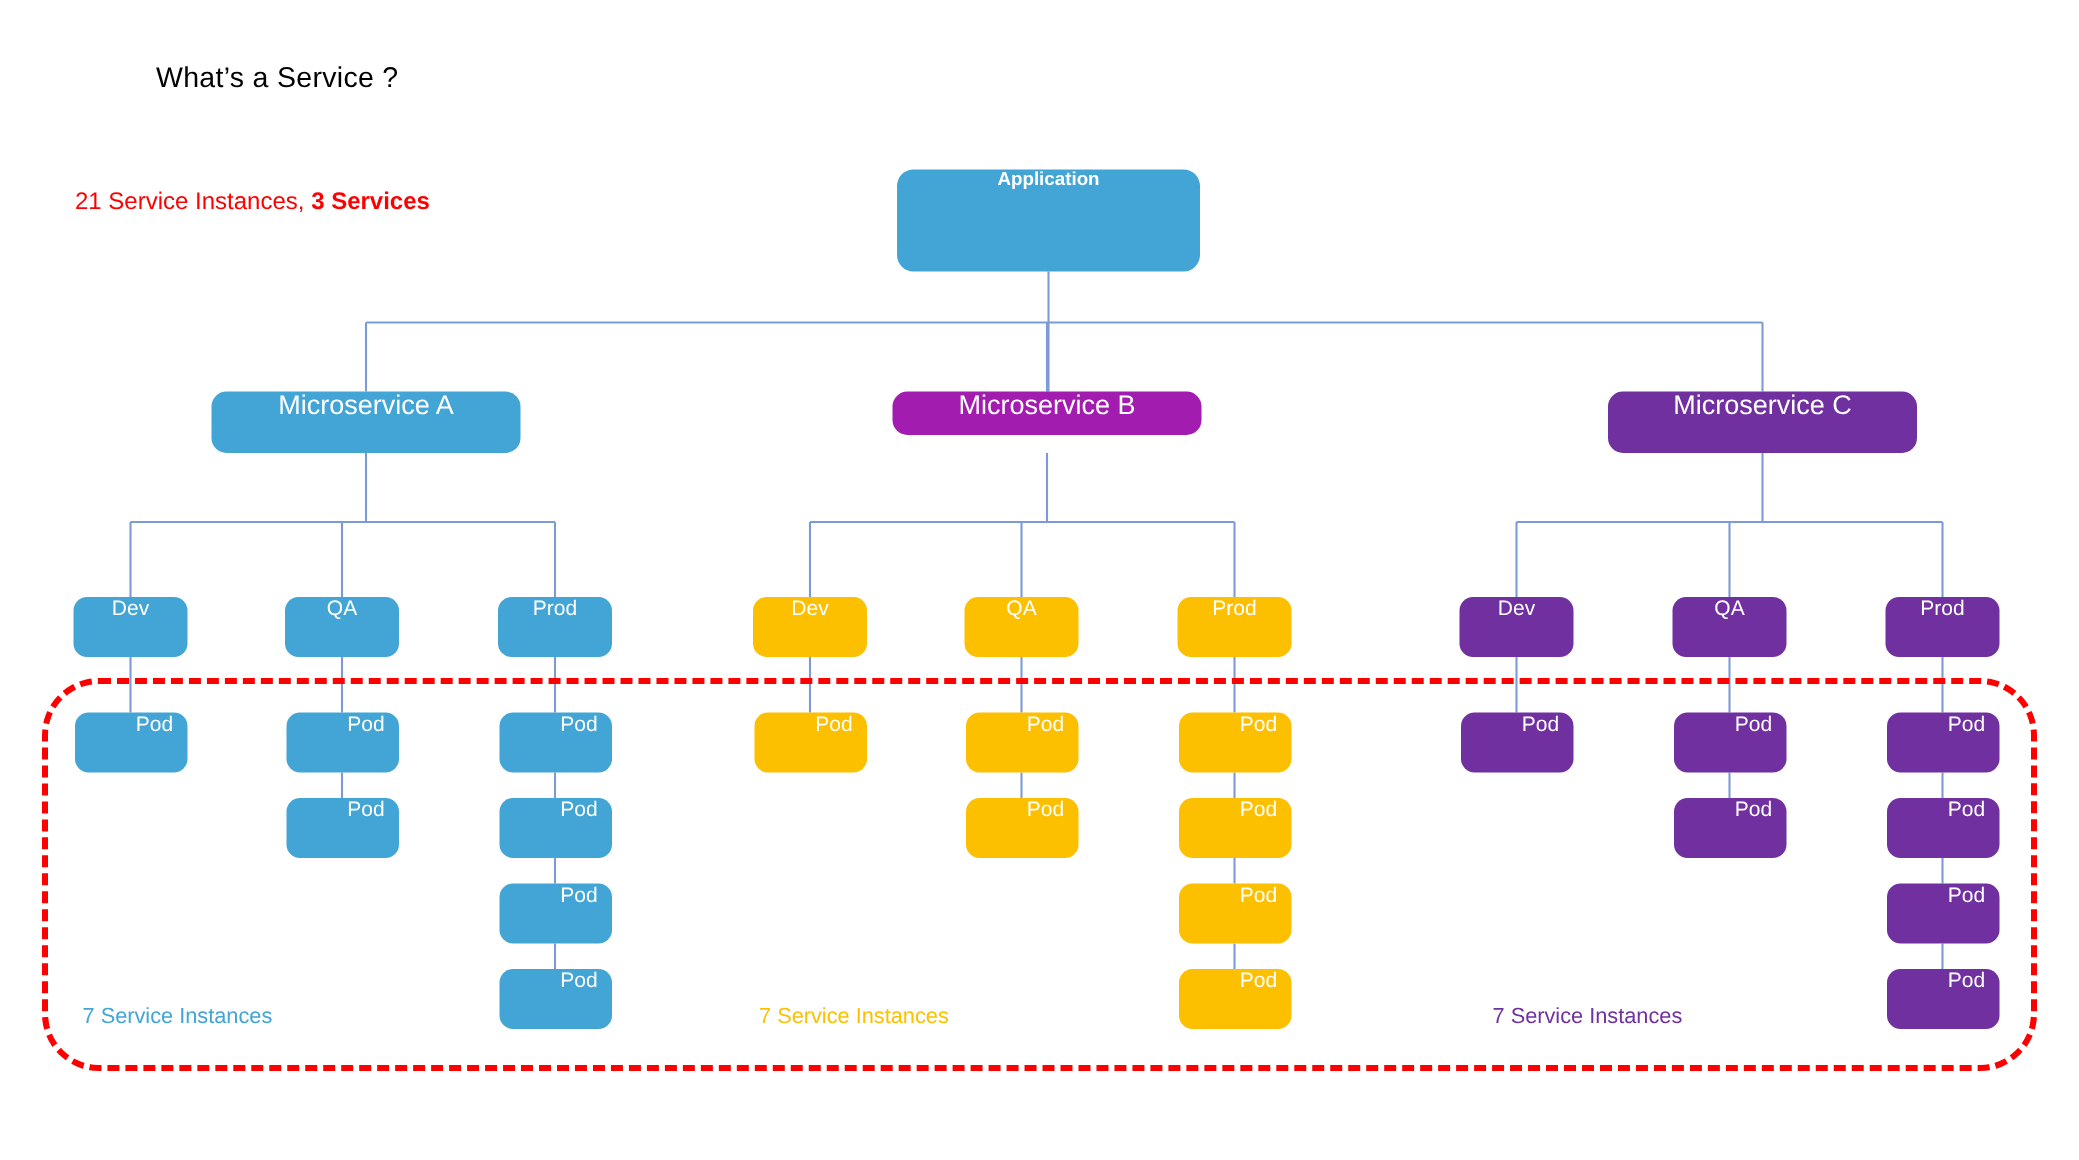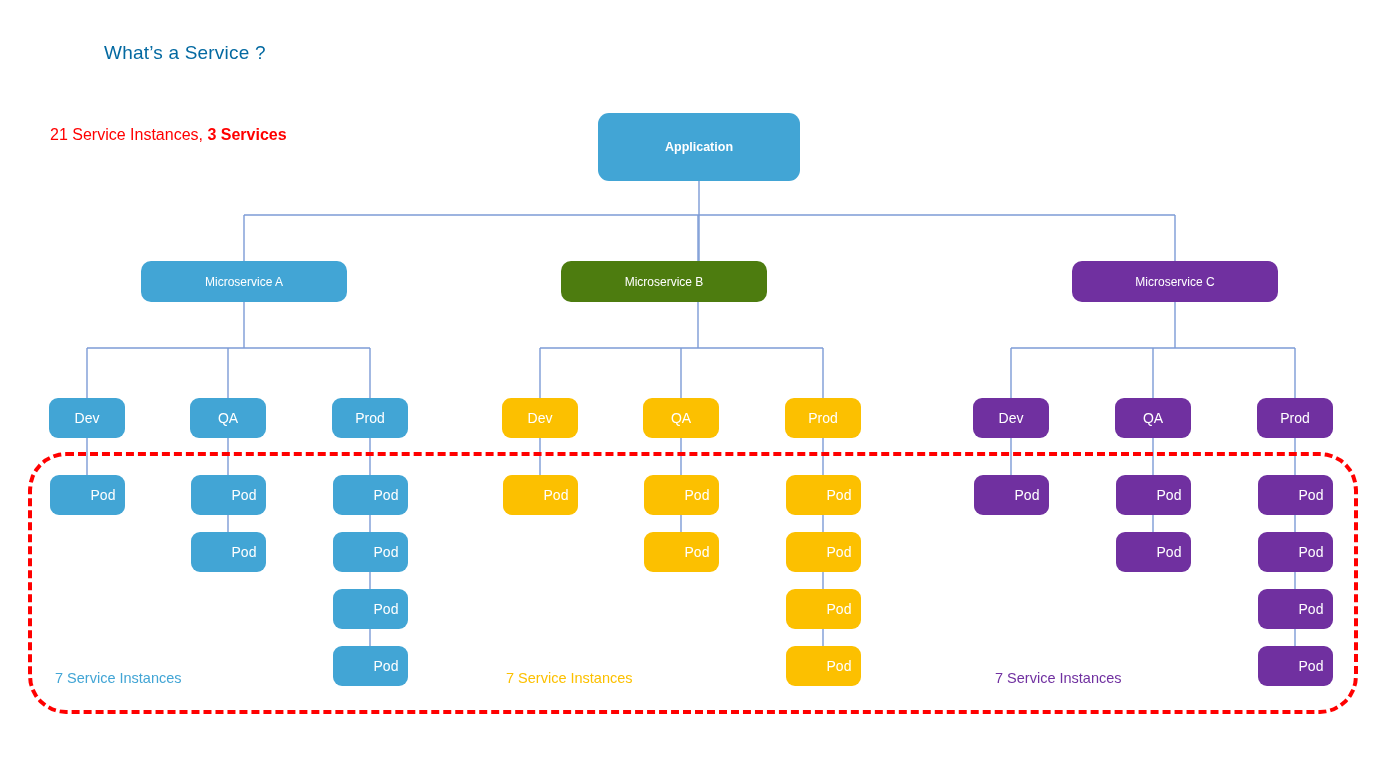--- a/index.html
+++ b/index.html
@@ -6,43 +6,43 @@
   body{
     width:1386px;height:773px;background:#ffffff;
     font-family:"Liberation Sans",sans-serif;
     position:relative;overflow:hidden;
   }
   #stage{position:absolute;left:0;top:0;width:1386px;height:773px;}
 
   
   .title{
     position:absolute;left:104px;top:42px;
-    font-size:19px;color:#0369a1;letter-spacing:.2px;white-space:nowrap;
+    font-size:19px;color:#000000;letter-spacing:.2px;white-space:nowrap;
   }
   .summary{
     position:absolute;left:50px;top:126px;
     font-size:16px;color:#FF0000;white-space:nowrap;
   }
   .summary .bold{font-weight:bold;}
   .col-caption{
     position:absolute;top:634px;font-size:14.5px;white-space:nowrap;margin-top:36px;
   }
 
   
   #wires{position:absolute;left:0;top:0;width:1386px;height:773px;}
 
   
   .node{
     position:absolute;box-sizing:border-box;
-    display:flex;align-items:center;justify-content:center;
+    display:flex;justify-content:center;
     color:#ffffff;border-radius:9px;
     text-align:center;line-height:1;
   }
   .node.app{border-radius:11px;font-size:12.5px;font-weight:bold;}
-  .node.ms{border-radius:10px;font-size:12px;}
+  .node.ms{border-radius:10px;font-size:18px;}
   .node.env{border-radius:9px;font-size:14px;}
   .node.pod{border-radius:9px;font-size:14px;padding-left:32px;}
 
   
   .highlight{
     position:absolute;box-sizing:border-box;
     border:4px dashed #FF0000;border-radius:38px;
     pointer-events:none;
   }
 </style>
@@ -129,21 +129,21 @@
       </div>
       <div class="node pod" style="left: 332.5px; top: 532px; width: 75px; height: 40px; background: rgb(66, 165, 213);">
         <span>Pod</span>
       </div>
       <div class="node pod" style="left: 332.5px; top: 589px; width: 75px; height: 40px; background: rgb(66, 165, 213);">
         <span>Pod</span>
       </div>
       <div class="node pod" style="left: 332.5px; top: 646px; width: 75px; height: 40px; background: rgb(66, 165, 213);">
         <span>Pod</span>
       </div>
-      <div class="node ms" style="left: 561px; top: 261px; width: 206px; height: 41px; background: #4d7c0f;">
+      <div class="node ms" style="left: 595px; top: 261px; width: 206px; height: 29px; background: #a21caf;">
         <span>Microservice B</span>
       </div>
       <div class="node env" style="left: 502px; top: 398px; width: 76px; height: 40px; background: rgb(252, 192, 0);">
         <span>Dev</span>
       </div>
       <div class="node pod" style="left: 502.5px; top: 475px; width: 75px; height: 40px; background: rgb(252, 192, 0);">
         <span>Pod</span>
       </div>
       <div class="node env" style="left: 643px; top: 398px; width: 76px; height: 40px; background: rgb(252, 192, 0);">
         <span>QA</span>

